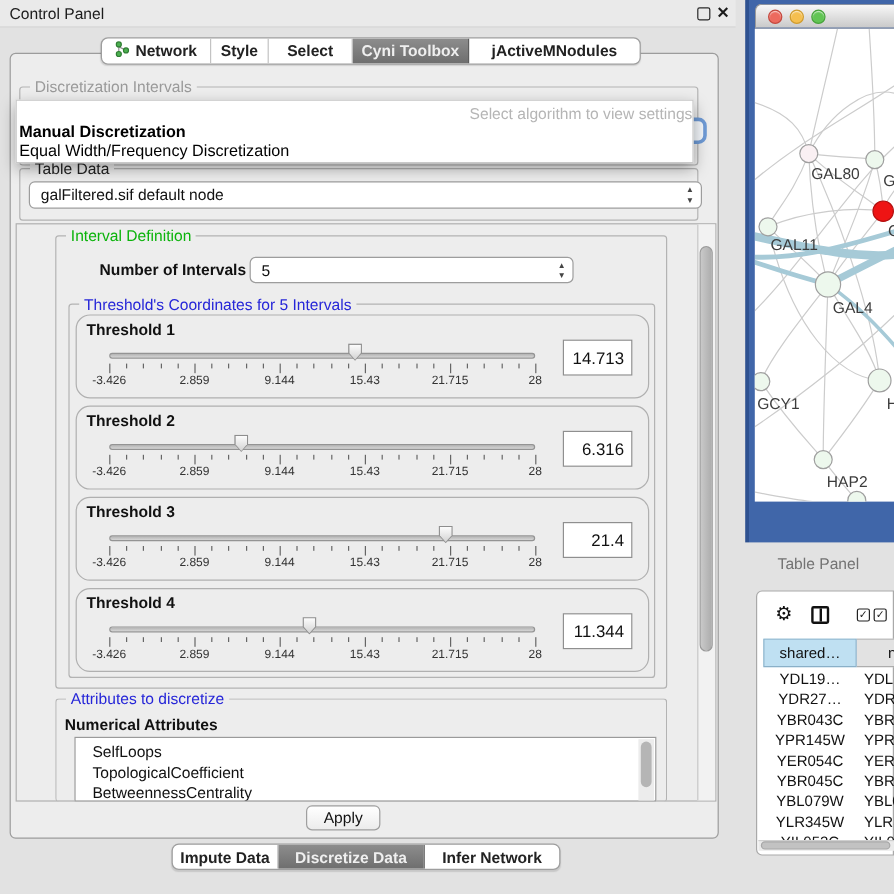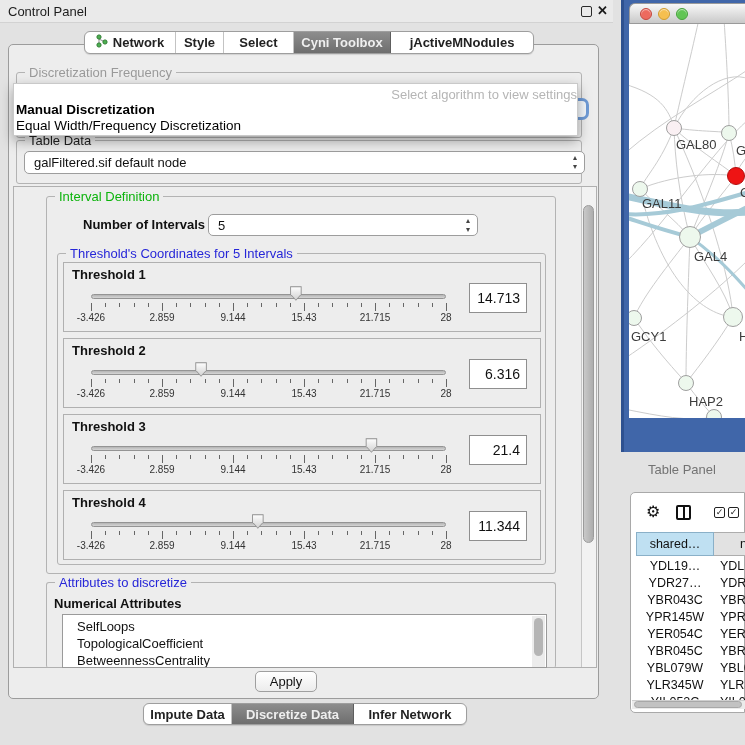--- a/index.html
+++ b/index.html
@@ -62,21 +62,21 @@
     border-left:1px solid #c6c6c6; }
   .vthumb { left:583px; top:205px; width:11px; height:338px; border-radius:6px;
     background:linear-gradient(90deg,#c9c9c9,#adadad); border:1px solid #9b9b9b; }
 
   .interval-group { left:46px; top:196px; width:510px; height:378px; }
   .num-label { left:83px; top:217px; font-size:13px; font-weight:bold; color:#111; }
   .num-combo { left:208px; top:214px; width:270px; height:22px; }
   .thr-group { left:57px; top:253px; width:489px; height:312px; }
 
   .thr-box { position:absolute; left:63px; width:478px; height:70px; border:1px solid #b0b0b0;
-    border-radius:0; background:#ededed; }
+    border-radius:12px; background:#ededed; }
   .thr-label { position:absolute; left:8px; top:4px; font-size:13px; font-weight:bold; color:#111; }
   .track { position:absolute; left:27px; top:31px; width:355px; height:5px; border-radius:3px;
     background:linear-gradient(180deg,#b4b4b4,#d6d6d6); border:1px solid #949494; }
   .thumb-o { position:absolute; top:23px; width:13px; height:15px; background:#8e8e8e;
     clip-path:polygon(6% 2%, 94% 2%, 94% 55%, 50% 98%, 6% 55%); }
   .thumb-i { position:absolute; inset:1px; background:linear-gradient(180deg,#fdfdfd,#d2d2d2);
     clip-path:polygon(6% 2%, 94% 2%, 94% 55%, 50% 98%, 6% 55%); }
   .tick { position:absolute; width:1px; background:#666; top:40px; }
   .ticklab { position:absolute; top:49px; font-size:10px; font-weight:normal; color:#333;
     transform:translateX(-50%); white-space:nowrap; }
@@ -163,21 +163,21 @@
       </div>
       <div class="seg sel" style="width: 97px;">
         <span>Cyni Toolbox</span>
       </div>
       <div class="seg" style="width: 142px;">
         <span>jActiveMNodules</span>
       </div>
     </div>
 
   <div class="abs groupbox disc-group">
-    <span class="grouplabel dim">Discretization Frequency</span>
+    <span class="grouplabel dim">Discretization Intervals</span>
   </div>
   <div class="abs focus-ring"></div>
 
   <div class="abs groupbox td-group">
     <span class="grouplabel">Table Data</span>
   </div>
   <div class="abs combo td-combo">
     <span class="val">galFiltered.sif default node</span>
     <span class="stepper">
         <span>▴</span>

